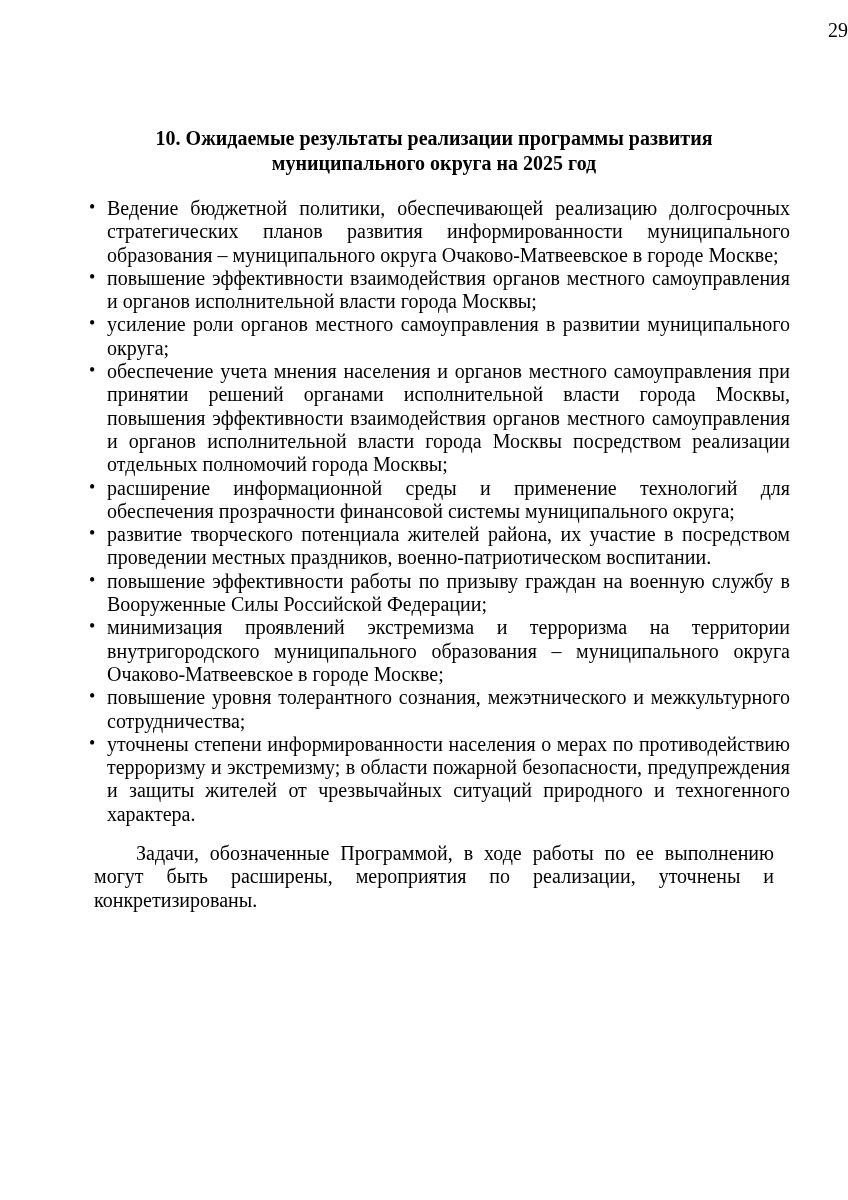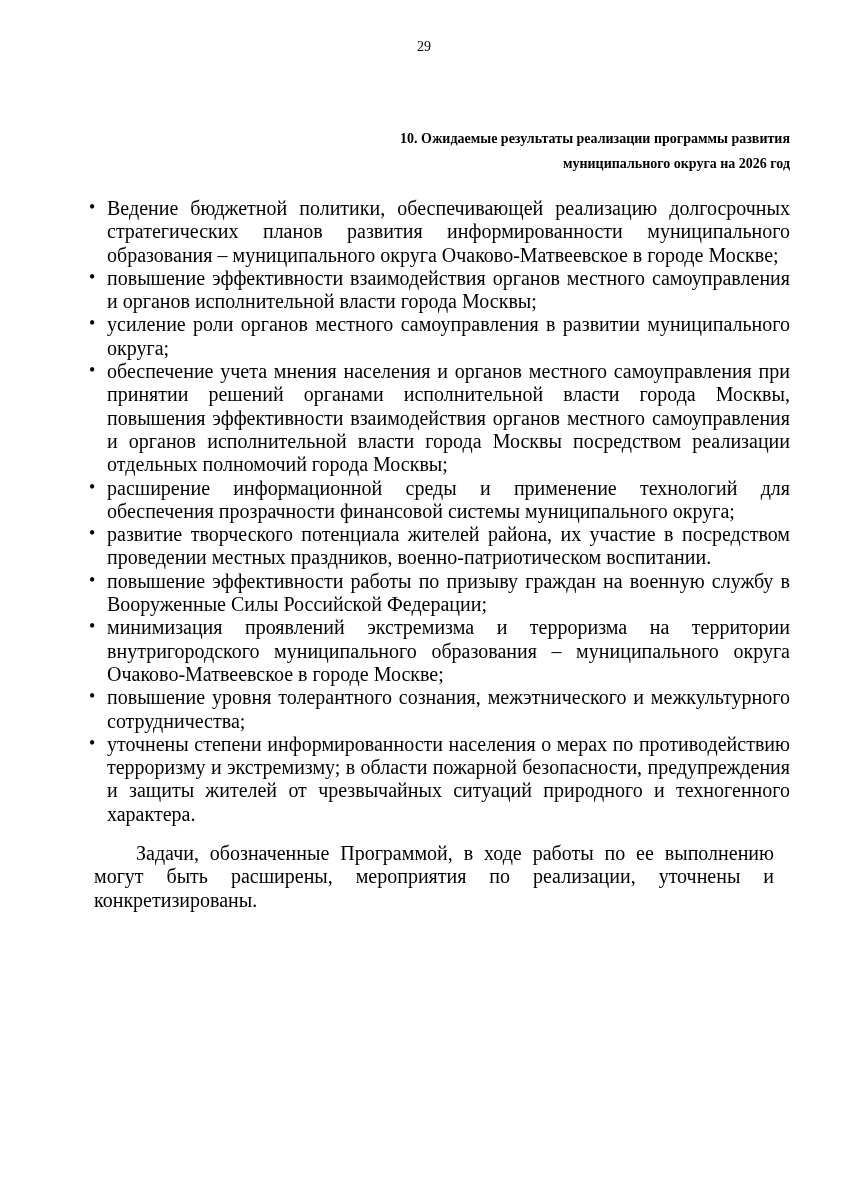--- a/index.html
+++ b/index.html
@@ -11,37 +11,37 @@
     position: relative;
     width: 848px;
     height: 1200px;
     background: #ffffff;
     color: #000000;
     font-family: "Liberation Serif", "DejaVu Serif", serif;
     overflow: hidden;
   }
   .page-number {
     position: absolute;
-    top: 37px;
+    top: 20px;
     left: 0;
     width: 100%;
-    text-align: center;
-    font-size: 14px;
+    text-align: right;
+    font-size: 20px;
     line-height: 20px;
   }
   .content {
     position: absolute;
     top: 126px;
     left: 78px;
     width: 712px;
   }
   .heading {
-    text-align: right;
+    text-align: center;
     font-weight: bold;
-    font-size: 14px;
+    font-size: 20px;
     line-height: 25px;
     margin: 0;
   }
   .heading .heading-line {
     display: block;
   }
   .results-list {
     margin: 21px 0 0 0;
     padding: 0;
     font-size: 20px;
@@ -71,21 +71,21 @@
 <body>
 
 <div class="page">
 
   <div class="page-number">29</div>
 
   <div class="content">
 
     <h1 class="heading">
       <span class="heading-line">10. Ожидаемые результаты реализации программы развития</span>
-      <span class="heading-line">муниципального округа на 2026 год</span>
+      <span class="heading-line">муниципального округа на 2025 год</span>
     </h1>
 
     <div class="results-list">
 
       <div class="bullet-item">
         <span class="marker">•</span>
         <span>Ведение бюджетной политики, обеспечивающей реализацию долгосрочных стратегических планов развития информированности муниципального образования – муниципального округа Очаково-Матвеевское в городе Москве;</span>
       </div>
 
       <div class="bullet-item">

